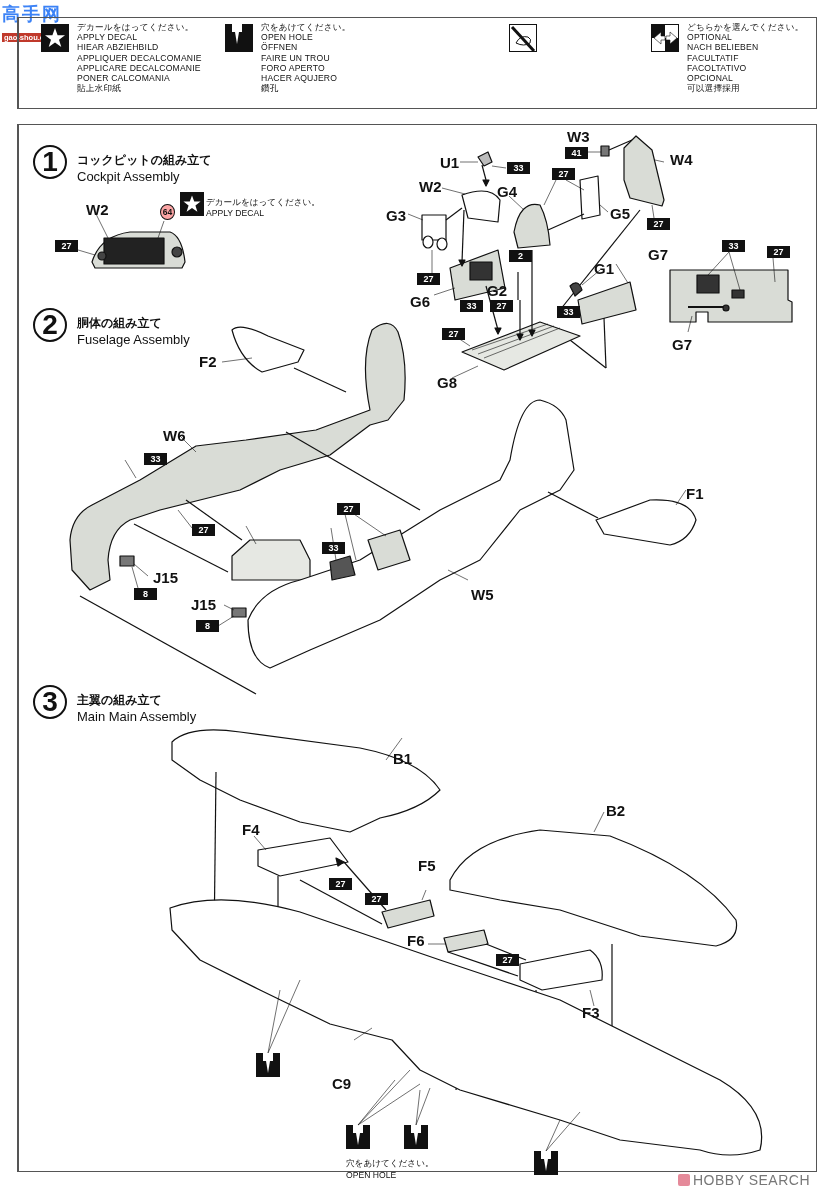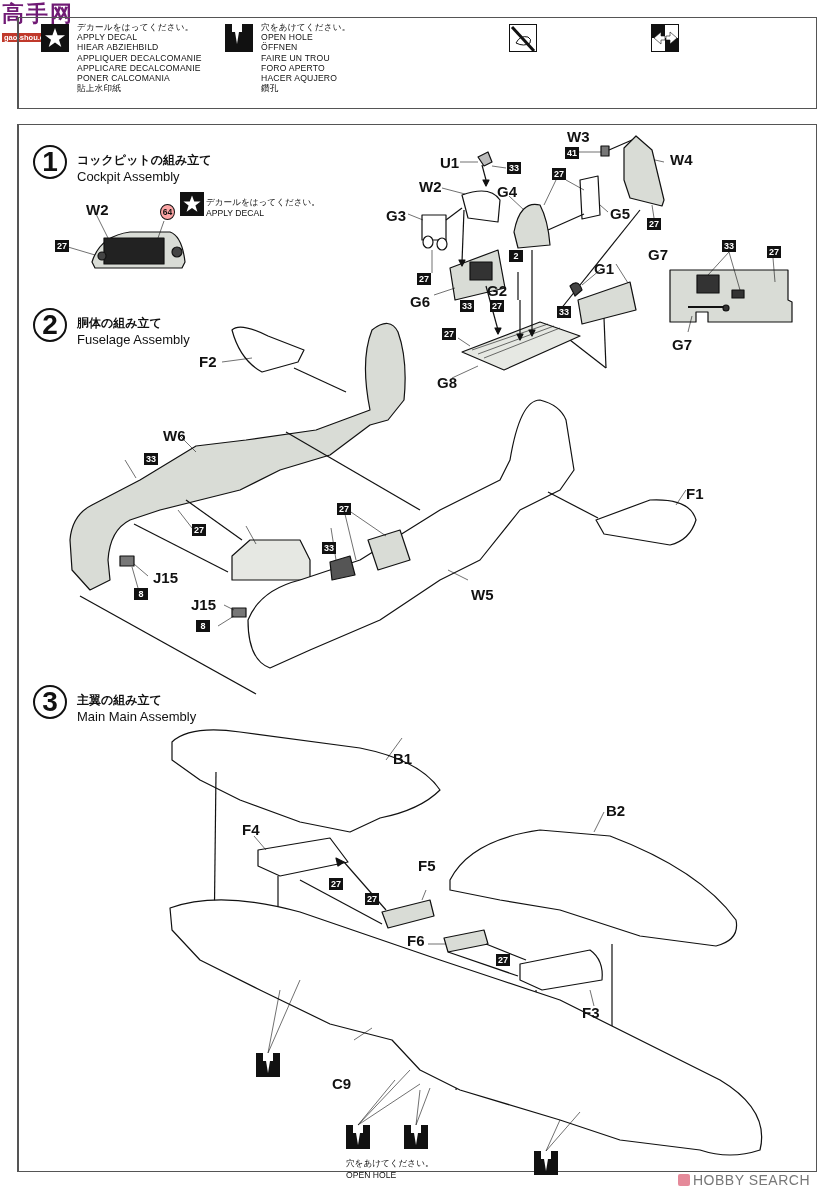--- a/index.html
+++ b/index.html
@@ -10,35 +10,35 @@
   .leg-item{position:absolute;top:4px;display:flex;gap:8px;}
   .leg-icon{width:28px;height:28px;flex:0 0 28px;margin-top:2px;}
   .leg-text{font-size:8.6px;line-height:10.2px;letter-spacing:0.2px;}
   .leg-text div{white-space:nowrap;}
   
   #frame{left:17px;top:124px;width:800px;height:1048px;border:1.5px solid #555;border-left-width:2px;box-sizing:border-box;}
   .step-num{width:34px;height:34px;border:2.5px solid #111;border-radius:50%;box-sizing:border-box;display:flex;align-items:center;justify-content:center;font-weight:bold;font-size:28px;line-height:1;}
   .step-title-jp{font-size:12px;font-weight:bold;white-space:nowrap;margin-top:12px;}
   .step-title-en{font-size:13px;white-space:nowrap;}
   .lbl{position:absolute;font-weight:bold;font-size:15px;white-space:nowrap;}
-  .color-box{position:absolute;background:#111;color:#fff;font-size:9px;font-weight:bold;width:14px;height:12px;line-height:12px;text-align:center;font-family:"Liberation Sans Narrow","Liberation Sans",sans-serif;}
+  .color-box{position:absolute;background:#111;color:#fff;font-size:9px;font-weight:bold;width:23px;height:12px;line-height:12px;text-align:center;font-family:"Liberation Sans Narrow","Liberation Sans",sans-serif;}
   .color-circle{position:absolute;border:1px solid #111;border-radius:50%;width:13px;height:14px;font-size:8.5px;font-weight:bold;line-height:14px;text-align:center;background:#fca5a5;}
   .small-txt{position:absolute;font-size:8.6px;line-height:10px;white-space:nowrap;}
   svg{position:absolute;left:0;top:0;}
   .hole-icon{position:absolute;width:24px;height:24px;background:#111;}
   .hole-icon::before{content:"";position:absolute;left:7px;top:0;width:10px;height:8px;background:#fff;}
   .hole-icon::after{content:"";position:absolute;left:10px;top:8px;width:0;height:0;border-left:2px solid transparent;border-right:2px solid transparent;border-top:12px solid #fff;}
   #watermark-tl{left:2px;top:2px;width:90px;height:34px;}
   #watermark-br{left:678px;top:1172px;font-size:14px;letter-spacing:0.5px;white-space:nowrap;}
 </style>
 </head>
 <body>
 
 <div id="watermark-tl" class="abs">
-  <div style="font-size:22px;font-weight:bold;color:#701a75;line-height:24px;letter-spacing:2px;">高手网</div>
+  <div style="font-size:18px;font-weight:bold;color:#3b82f6;line-height:24px;letter-spacing:2px;">高手网</div>
   <div style="font-size:7.5px;font-weight:bold;color:#fff;background:#c0392b;display:inline-block;padding:0 2px;line-height:9px;">gao-shou.com</div>
 </div>
 
 <div id="legend" class="abs">
   <div class="leg-item" style="left:22px;">
     <div class="leg-icon" style="background:#111;position:relative;">
       <svg width="28" height="28" viewBox="0 0 28 28">
           <polygon points="14,4 16.6,11.2 24,11.2 18,15.8 20.3,23 14,18.6 7.7,23 10,15.8 4,11.2 11.4,11.2" fill="#fff"></polygon>
         </svg>
     </div>
@@ -75,20 +75,29 @@
     </div>
   </div>
   <div class="leg-item" style="left:632px;">
     <div class="leg-icon" style="border:1px solid #111;box-sizing:border-box;position:relative;">
       <svg width="28" height="28" viewBox="0 0 28 28">
         <rect x="0" y="0" width="13" height="13" fill="#111"></rect>
           <rect x="13" y="13" width="13" height="13" fill="#111"></rect>
         <polygon points="2,13 9,7 9,11 13,11 13,15 9,15 9,19" fill="#fff" stroke="#111" stroke-width="0.6"></polygon>
         <polygon points="25,13 18,7 18,11 14,11 14,15 18,15 18,19" fill="#fff" stroke="#111" stroke-width="0.6"></polygon>
       </svg>
+    </div>
+    <div class="leg-text">
+      <div>どちらかを選んでください。</div>
+      <div>OPTIONAL</div>
+      <div>NACH BELIEBEN</div>
+      <div>FACULTATIF</div>
+      <div>FACOLTATIVO</div>
+      <div>OPCIONAL</div>
+      <div>可以選擇採用</div>
     </div>
   </div>
 </div>
 
 <div id="frame" class="abs"></div>
 
 <svg width="835" height="1200" viewBox="0 0 835 1200">
   <g fill="none" stroke="#111" stroke-width="1.2" stroke-linejoin="round">
 
     <g>

